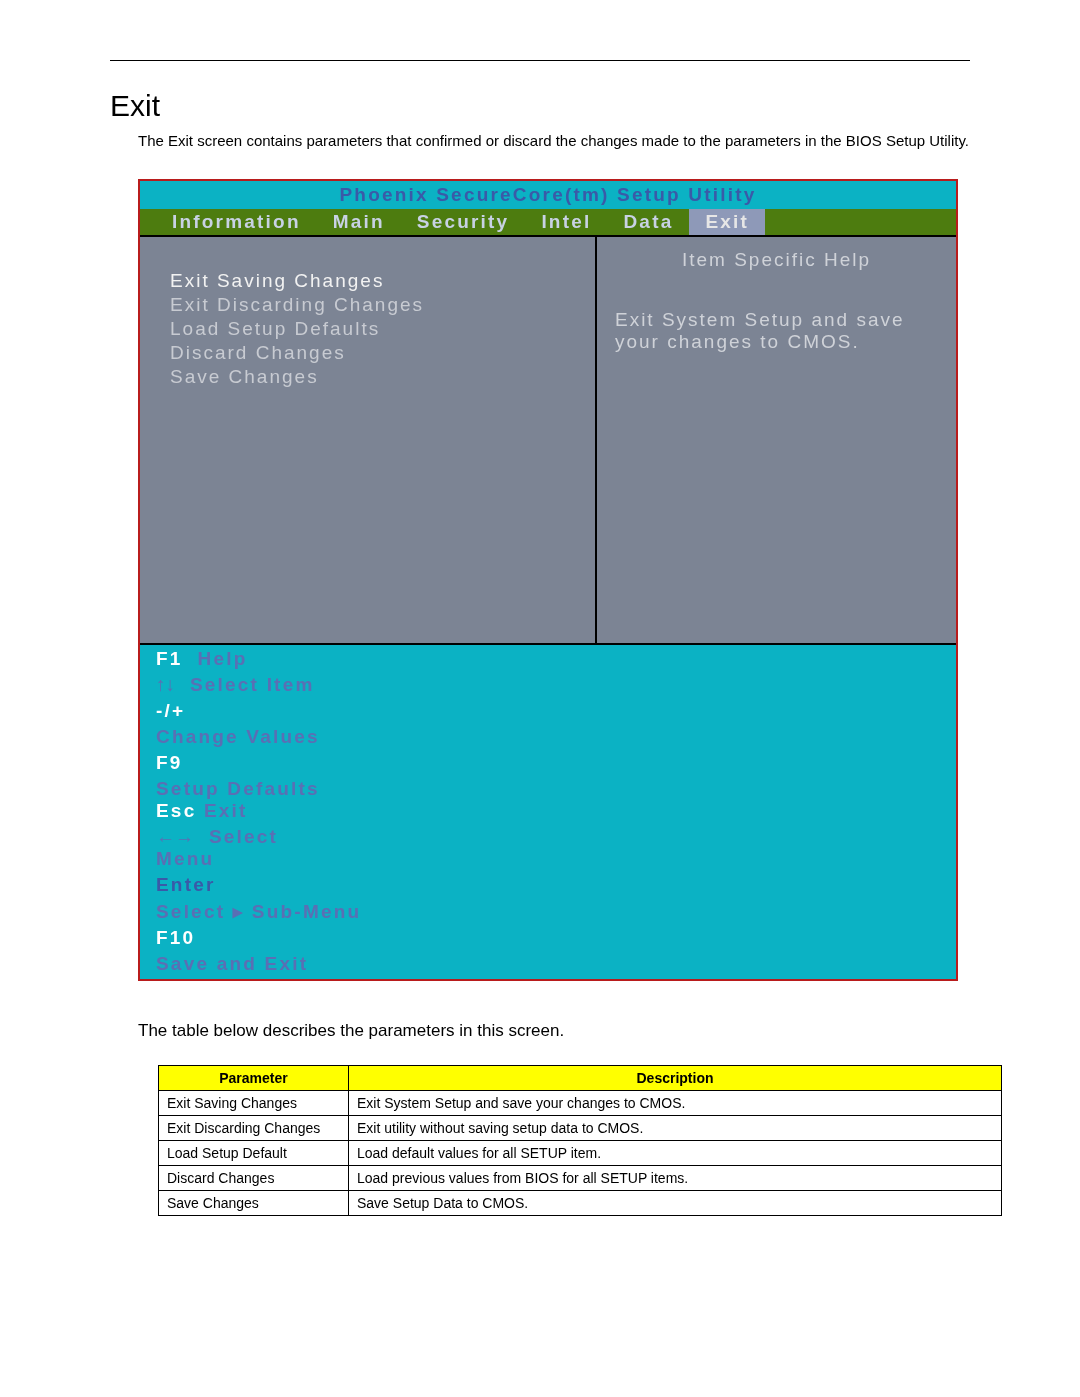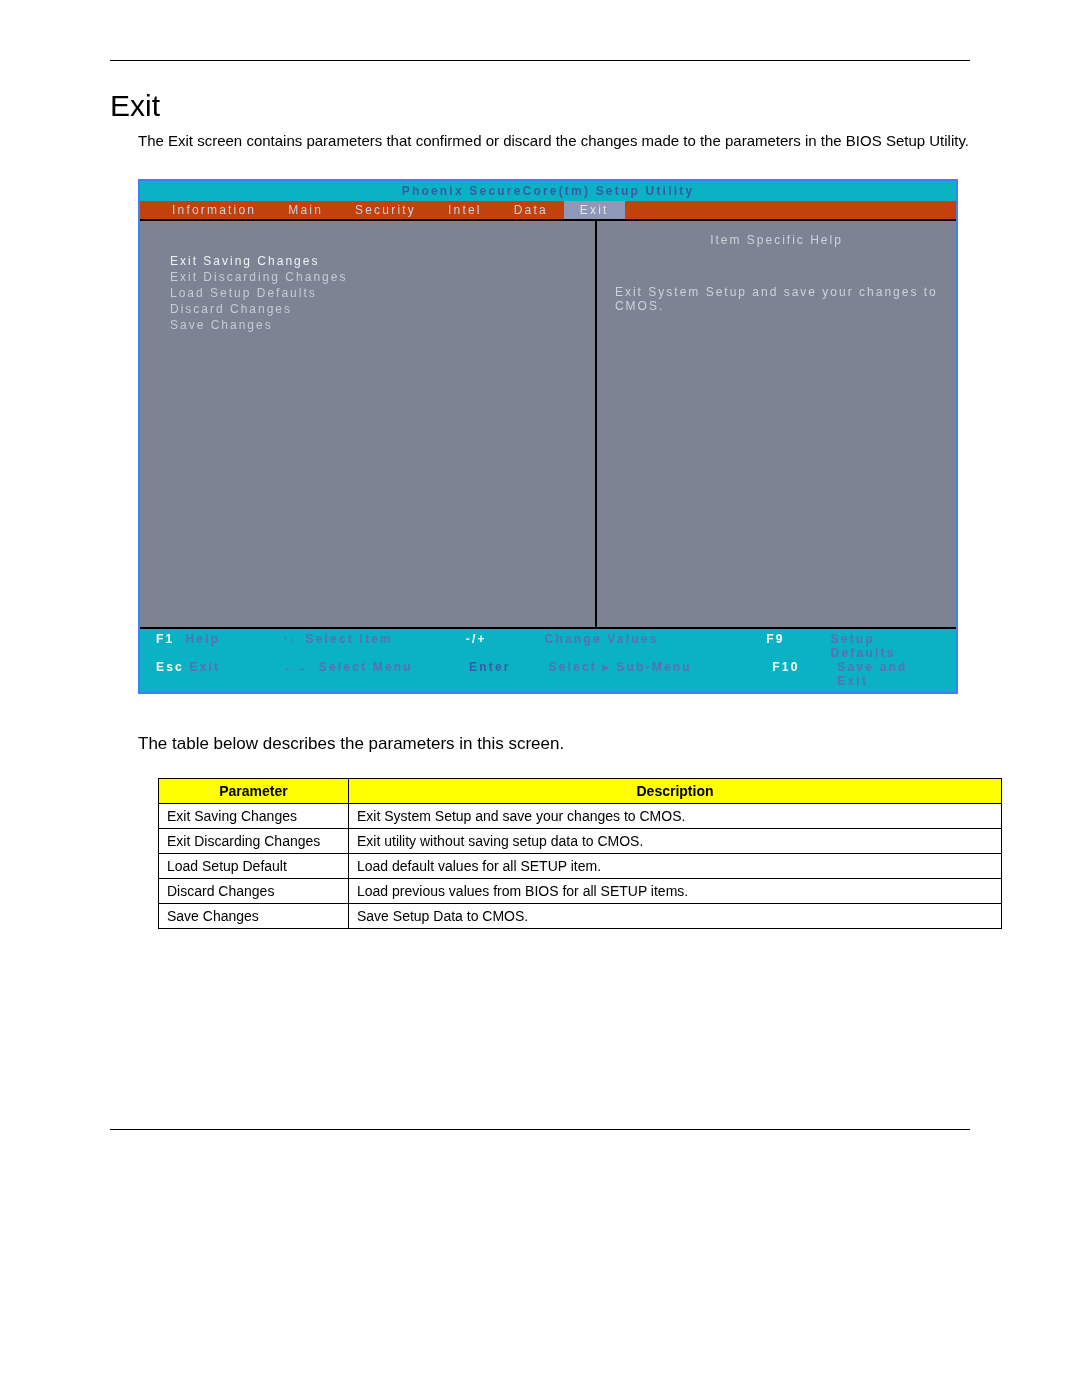--- a/index.html
+++ b/index.html
@@ -27,39 +27,39 @@
   p.intro {
     margin: 0 0 28px 28px;
     font-size: 15px;
     line-height: 1.35;
     font-family: Arial, sans-serif;
   }
 
   
   .bios {
     margin: 0 12px 40px 28px;
-    border: 2px solid #3b82f6;
+    border: 2px solid #b91c1c;
     font-family: Arial, sans-serif;
     letter-spacing: 2px;
-    font-size: 12px;
+    font-size: 19px;
   }
   .bios-title {
     background: #0bb2c4;
     color: #3a5aa8;
     text-align: center;
     padding: 3px 0;
     font-weight: 600;
     letter-spacing: 2.2px;
   }
   .bios-tabs {
     display: flex;
-    background: #c2410c;
+    background: #4d7c0f;
     padding-left: 16px;
     color: #c8d2e4;
-    font-weight: 400;
+    font-weight: 700;
   }
   .bios-tab {
     padding: 2px 16px;
     letter-spacing: 2.2px;
   }
   .bios-tab.active {
     background: #8e99b8;
     color: #e6e6e6;
   }
   .bios-body {
@@ -91,21 +91,22 @@
     margin-bottom: 38px;
   }
   .bios-footer {
     background: #0bb2c4;
     padding: 3px 16px 4px 16px;
     font-weight: 600;
     letter-spacing: 2.2px;
   }
   .foot-row {
     display: flex;
-    gap: 12px;
+    gap: 4px;
+    flex-direction: column;
   }
   .fc { display: inline-block; }
   .foot-row .k-white { color: #fff; }
   .foot-row .k-dark  { color: #5a6fb4; }
   .foot-row .k-blue  { color: #3a5aa8; font-weight: 700; }
   .col-1 { width: 120px; }
   .col-2 { width: 180px; }
   .col-3 { width: 70px; }
   .col-4 { width: 220px; }
   .col-5 { width: 55px; }

